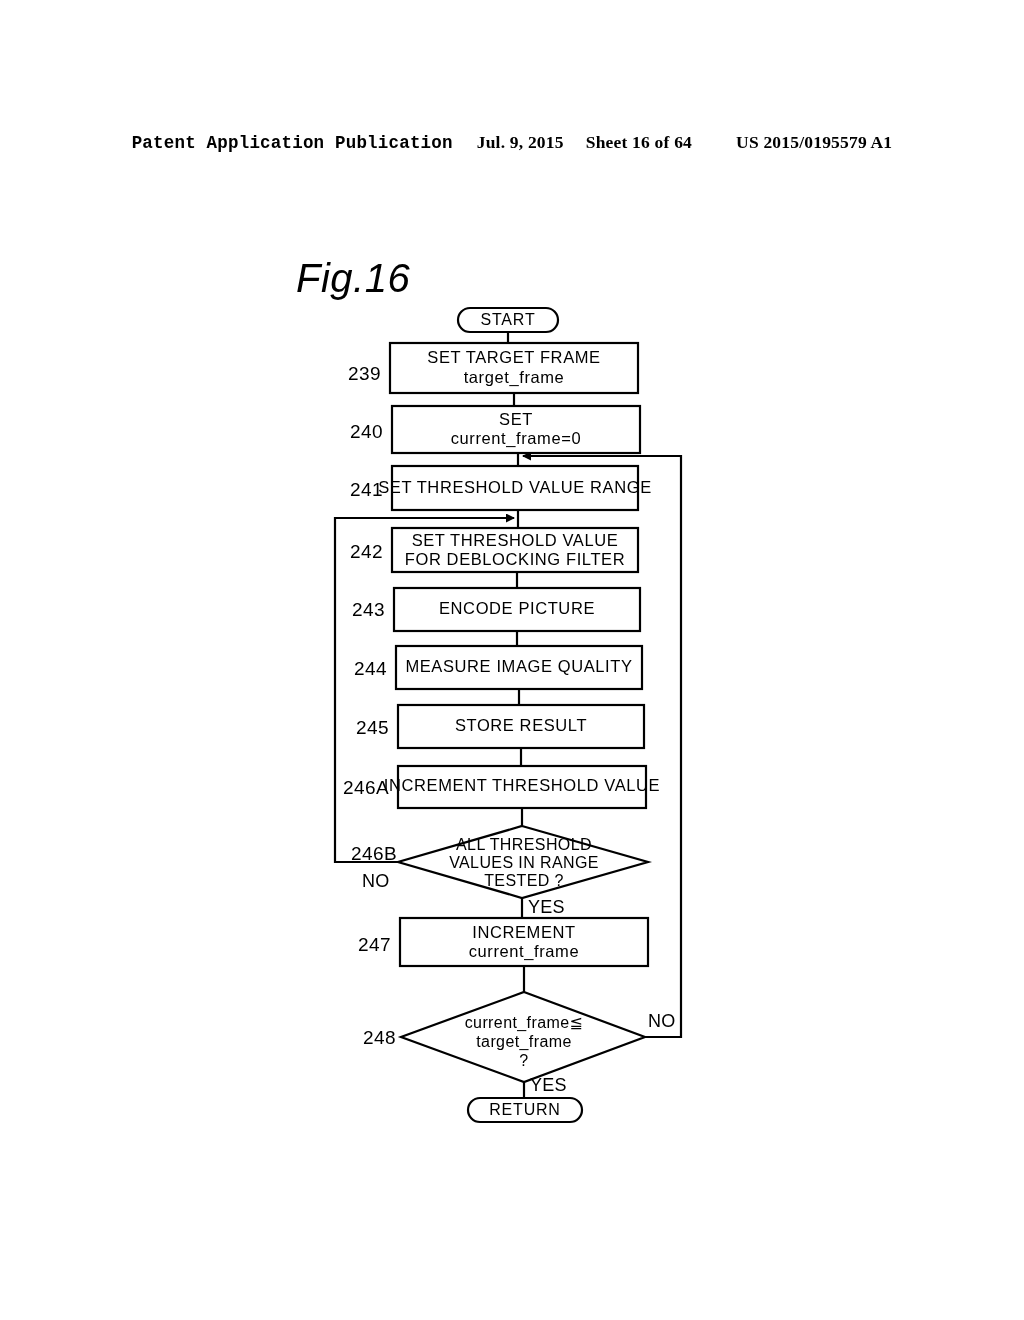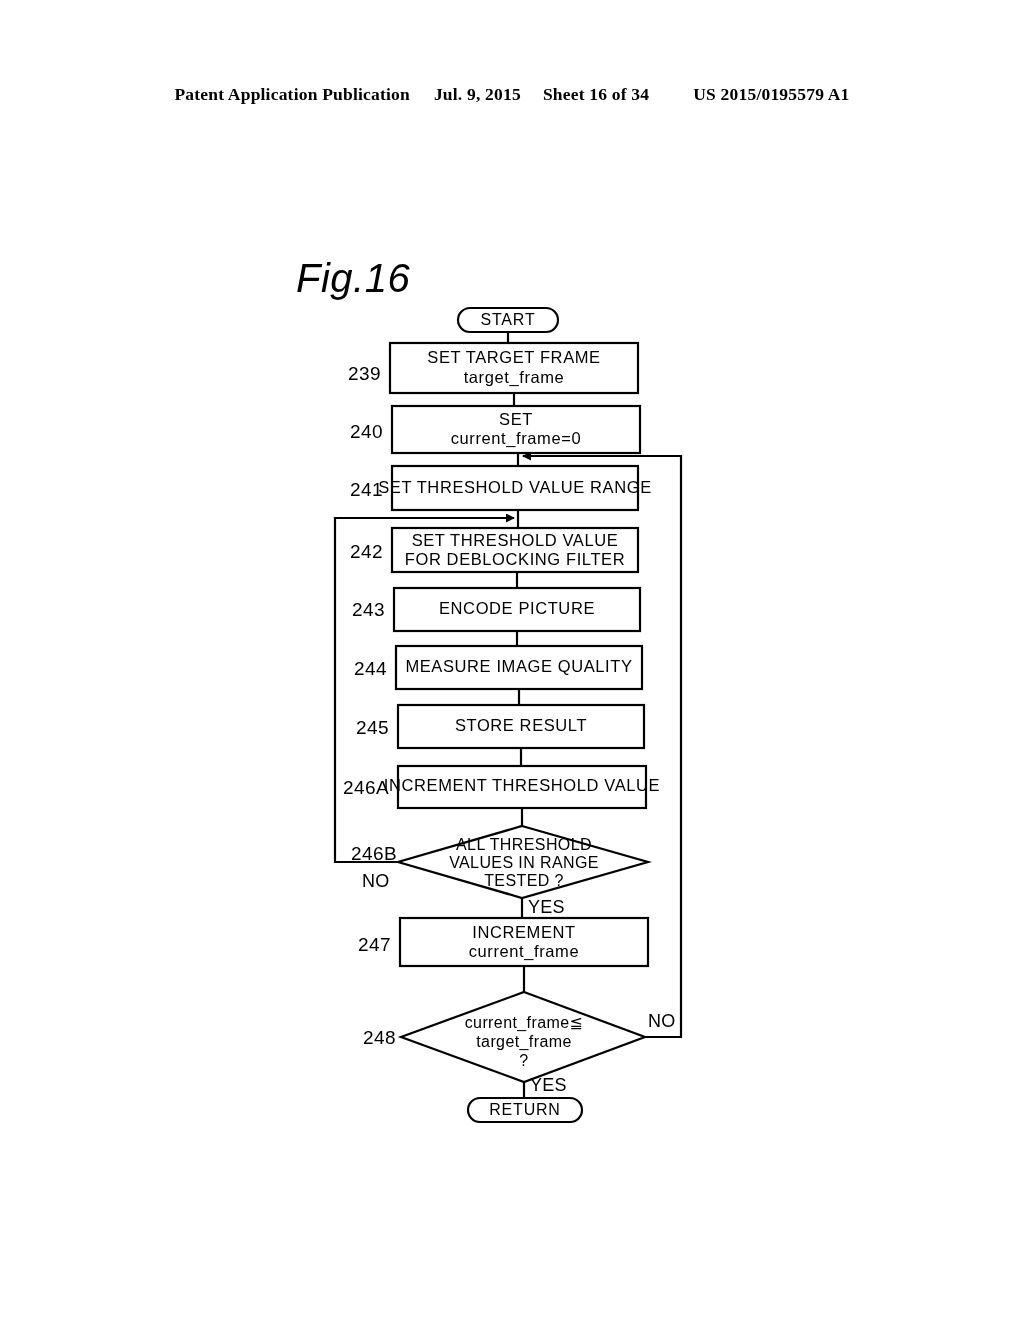--- a/index.html
+++ b/index.html
@@ -25,22 +25,22 @@
     width: 1024px;
     display: flex;
     justify-content: center;
     align-items: baseline;
     font-family: "Liberation Serif", serif;
     font-weight: bold;
     font-size: 17.5px;
     letter-spacing: 0.2px;
     white-space: nowrap;
   }
-  .hdr-pub       { margin-right: 24px; }
-  .hdr-date      { margin-right: 22px; }
+  .hdr-pub       { margin-right: 24px; font-family: Liberation Mono, monospace; }
+  .hdr-date      { margin-right: 22px; margin-top: 48px; }
   .hdr-sheet     { margin-right: 44px; }
   .hdr-patno     { }
 
   
   .fig-label {
     position: absolute;
     left: 296px;
     top: 256px;
     font-family: "Liberation Sans", sans-serif;
     font-style: italic;
@@ -107,21 +107,21 @@
     stroke-width: 2.2;
     fill: none;
   }
 </style>
 </head>
 <body>
 
 <div class="page-header">
   <span class="hdr-pub">Patent Application Publication</span>
   <span class="hdr-date">Jul. 9, 2015</span>
-  <span class="hdr-sheet">Sheet 16 of 34</span>
+  <span class="hdr-sheet">Sheet 16 of 64</span>
   <span class="hdr-patno">US 2015/0195579 A1</span>
 </div>
 
 <div class="fig-label">Fig.16</div>
 
 <svg id="flow-canvas" viewBox="0 0 1024 1320" xmlns="http://www.w3.org/2000/svg">
 
   <defs>
     <marker id="arrow" markerWidth="9" markerHeight="9" refX="8" refY="4.5" orient="auto" markerUnits="userSpaceOnUse">
       <path d="M0,0 L9,4.5 L0,9 z" fill="#000000"></path>

